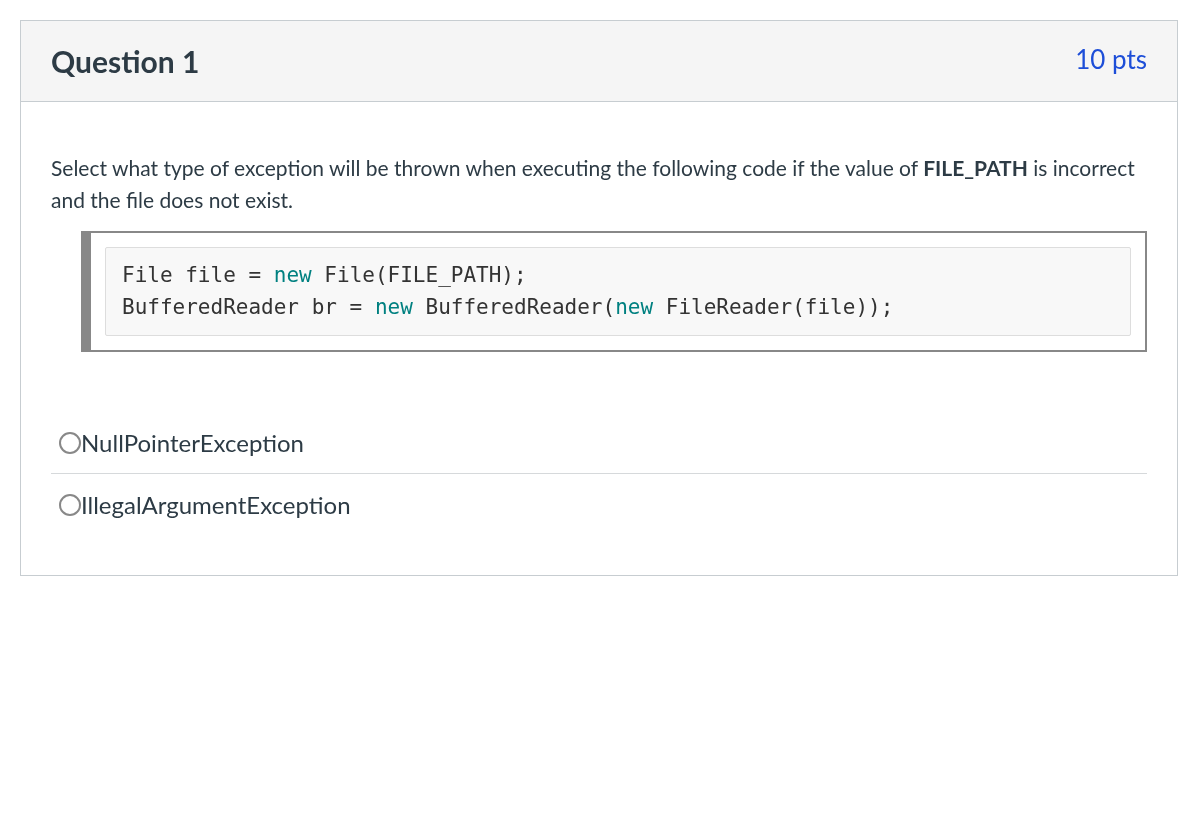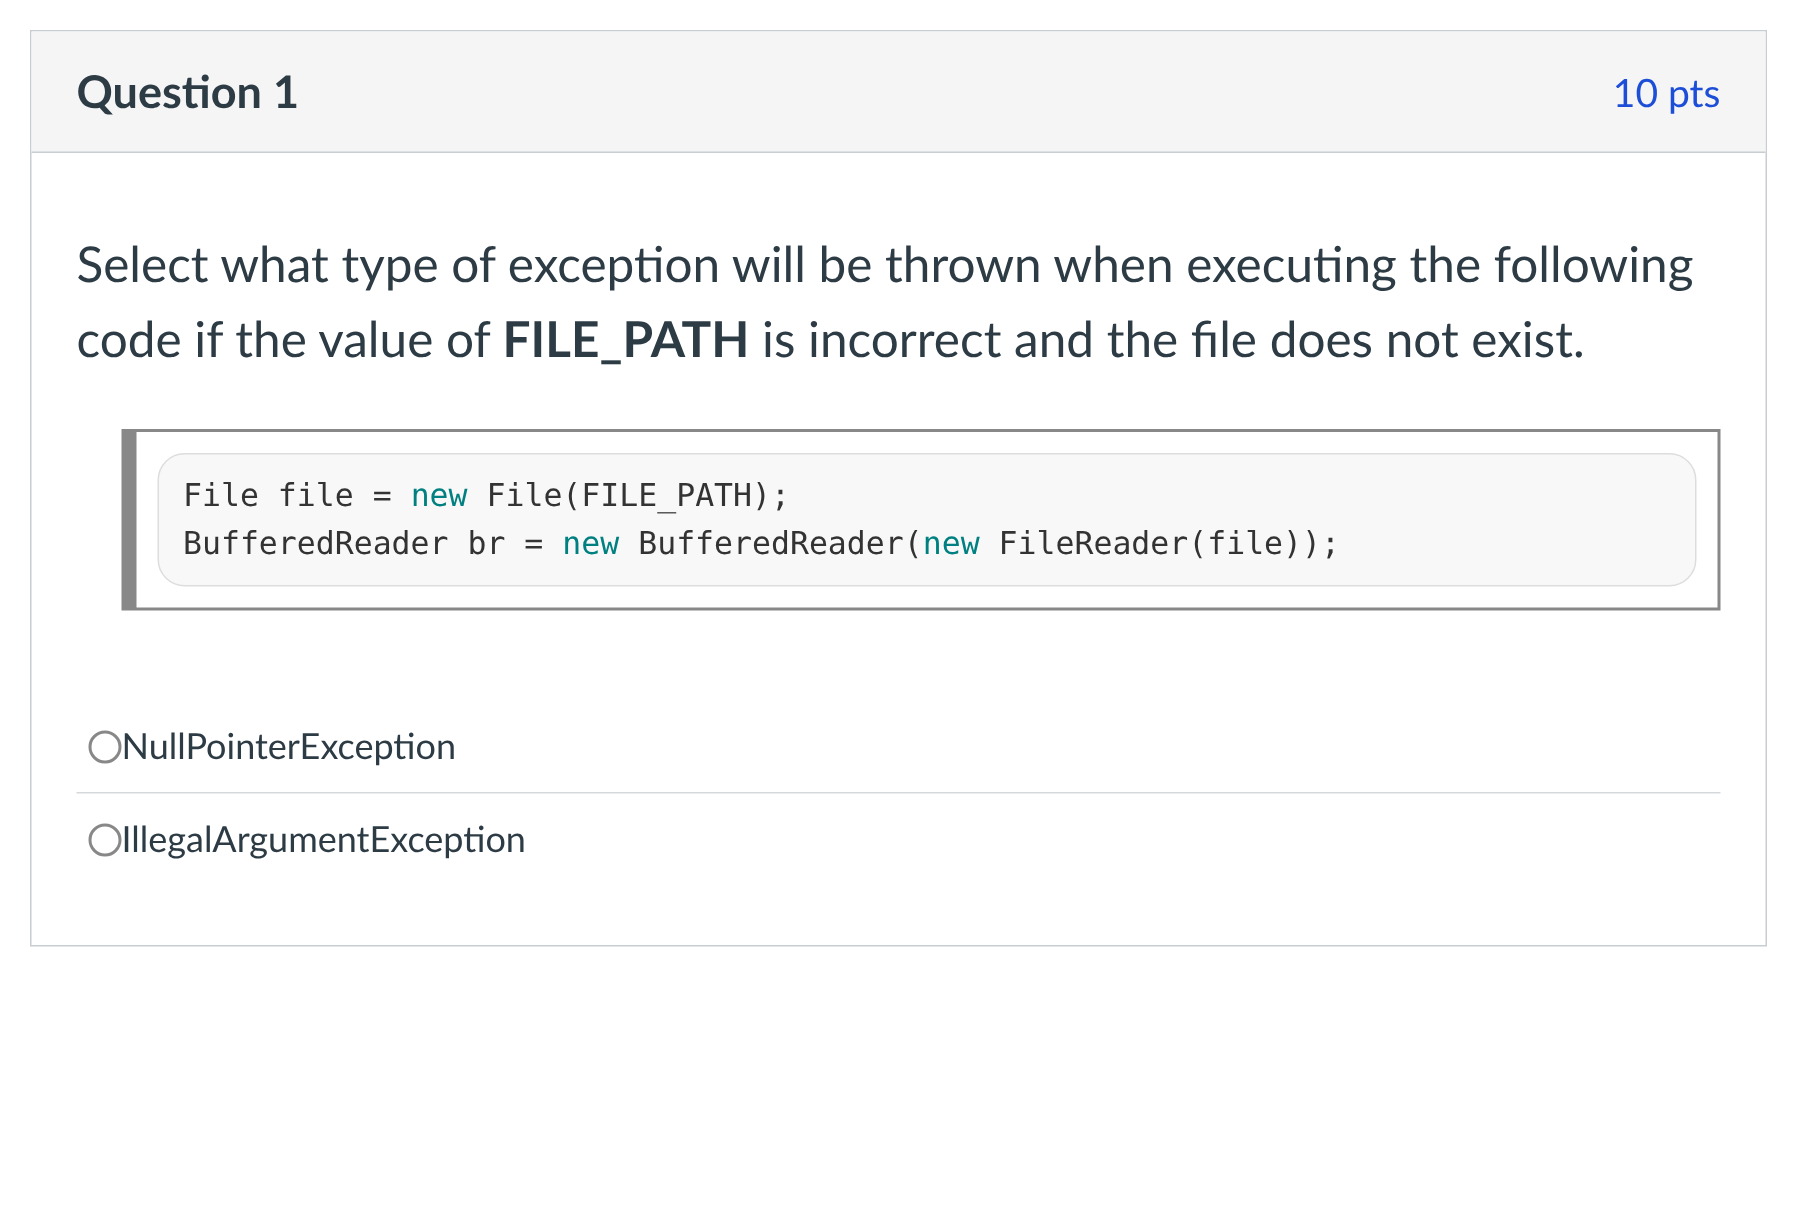--- a/index.html
+++ b/index.html
@@ -16,57 +16,56 @@
     .question-card {
       border: 1px solid #c7cdd1;
       max-width: 1158px;
       margin: 0 auto;
     }
     .question-header {
       background: #f5f5f5;
       border-bottom: 1px solid #c7cdd1;
       display: flex;
       justify-content: space-between;
-      align-items: center;
       padding: 22px 30px;
     }
     .question-title {
       font-size: 30px;
       font-weight: 700;
       color: #2d3b45;
     }
     .question-points {
       font-size: 26px;
       font-weight: 400;
       color: #1d4ed8;
     }
     .question-body {
       padding: 50px 30px 40px 30px;
     }
     .prompt {
-      font-size: 33px;
+      font-size: 21px;
       line-height: 1.5;
       color: #2d3b45;
-      margin-bottom: 35px;
+      margin-bottom: 16px;
     }
     .prompt b {
       font-weight: 700;
     }
     .code-block-wrapper {
       border: 2px solid #888;
       border-left: 10px solid #888;
       margin: 0 0 0 30px;
       padding: 14px;
       background: #ffffff;
       margin-bottom: 60px;
     }
     .code-block {
       background: #f8f8f8;
       border: 1px solid #ddd;
-      border-radius: 18px;
+      border-radius: 2px;
       padding: 12px 16px;
       font-family: "Consolas", "Menlo", "Monaco", monospace;
       font-size: 21px;
       line-height: 1.5;
       color: #333;
       white-space: pre;
       overflow-x: auto;
     }
     .tok-op { color: #333; }
     .tok-kw { color: #008080; }

